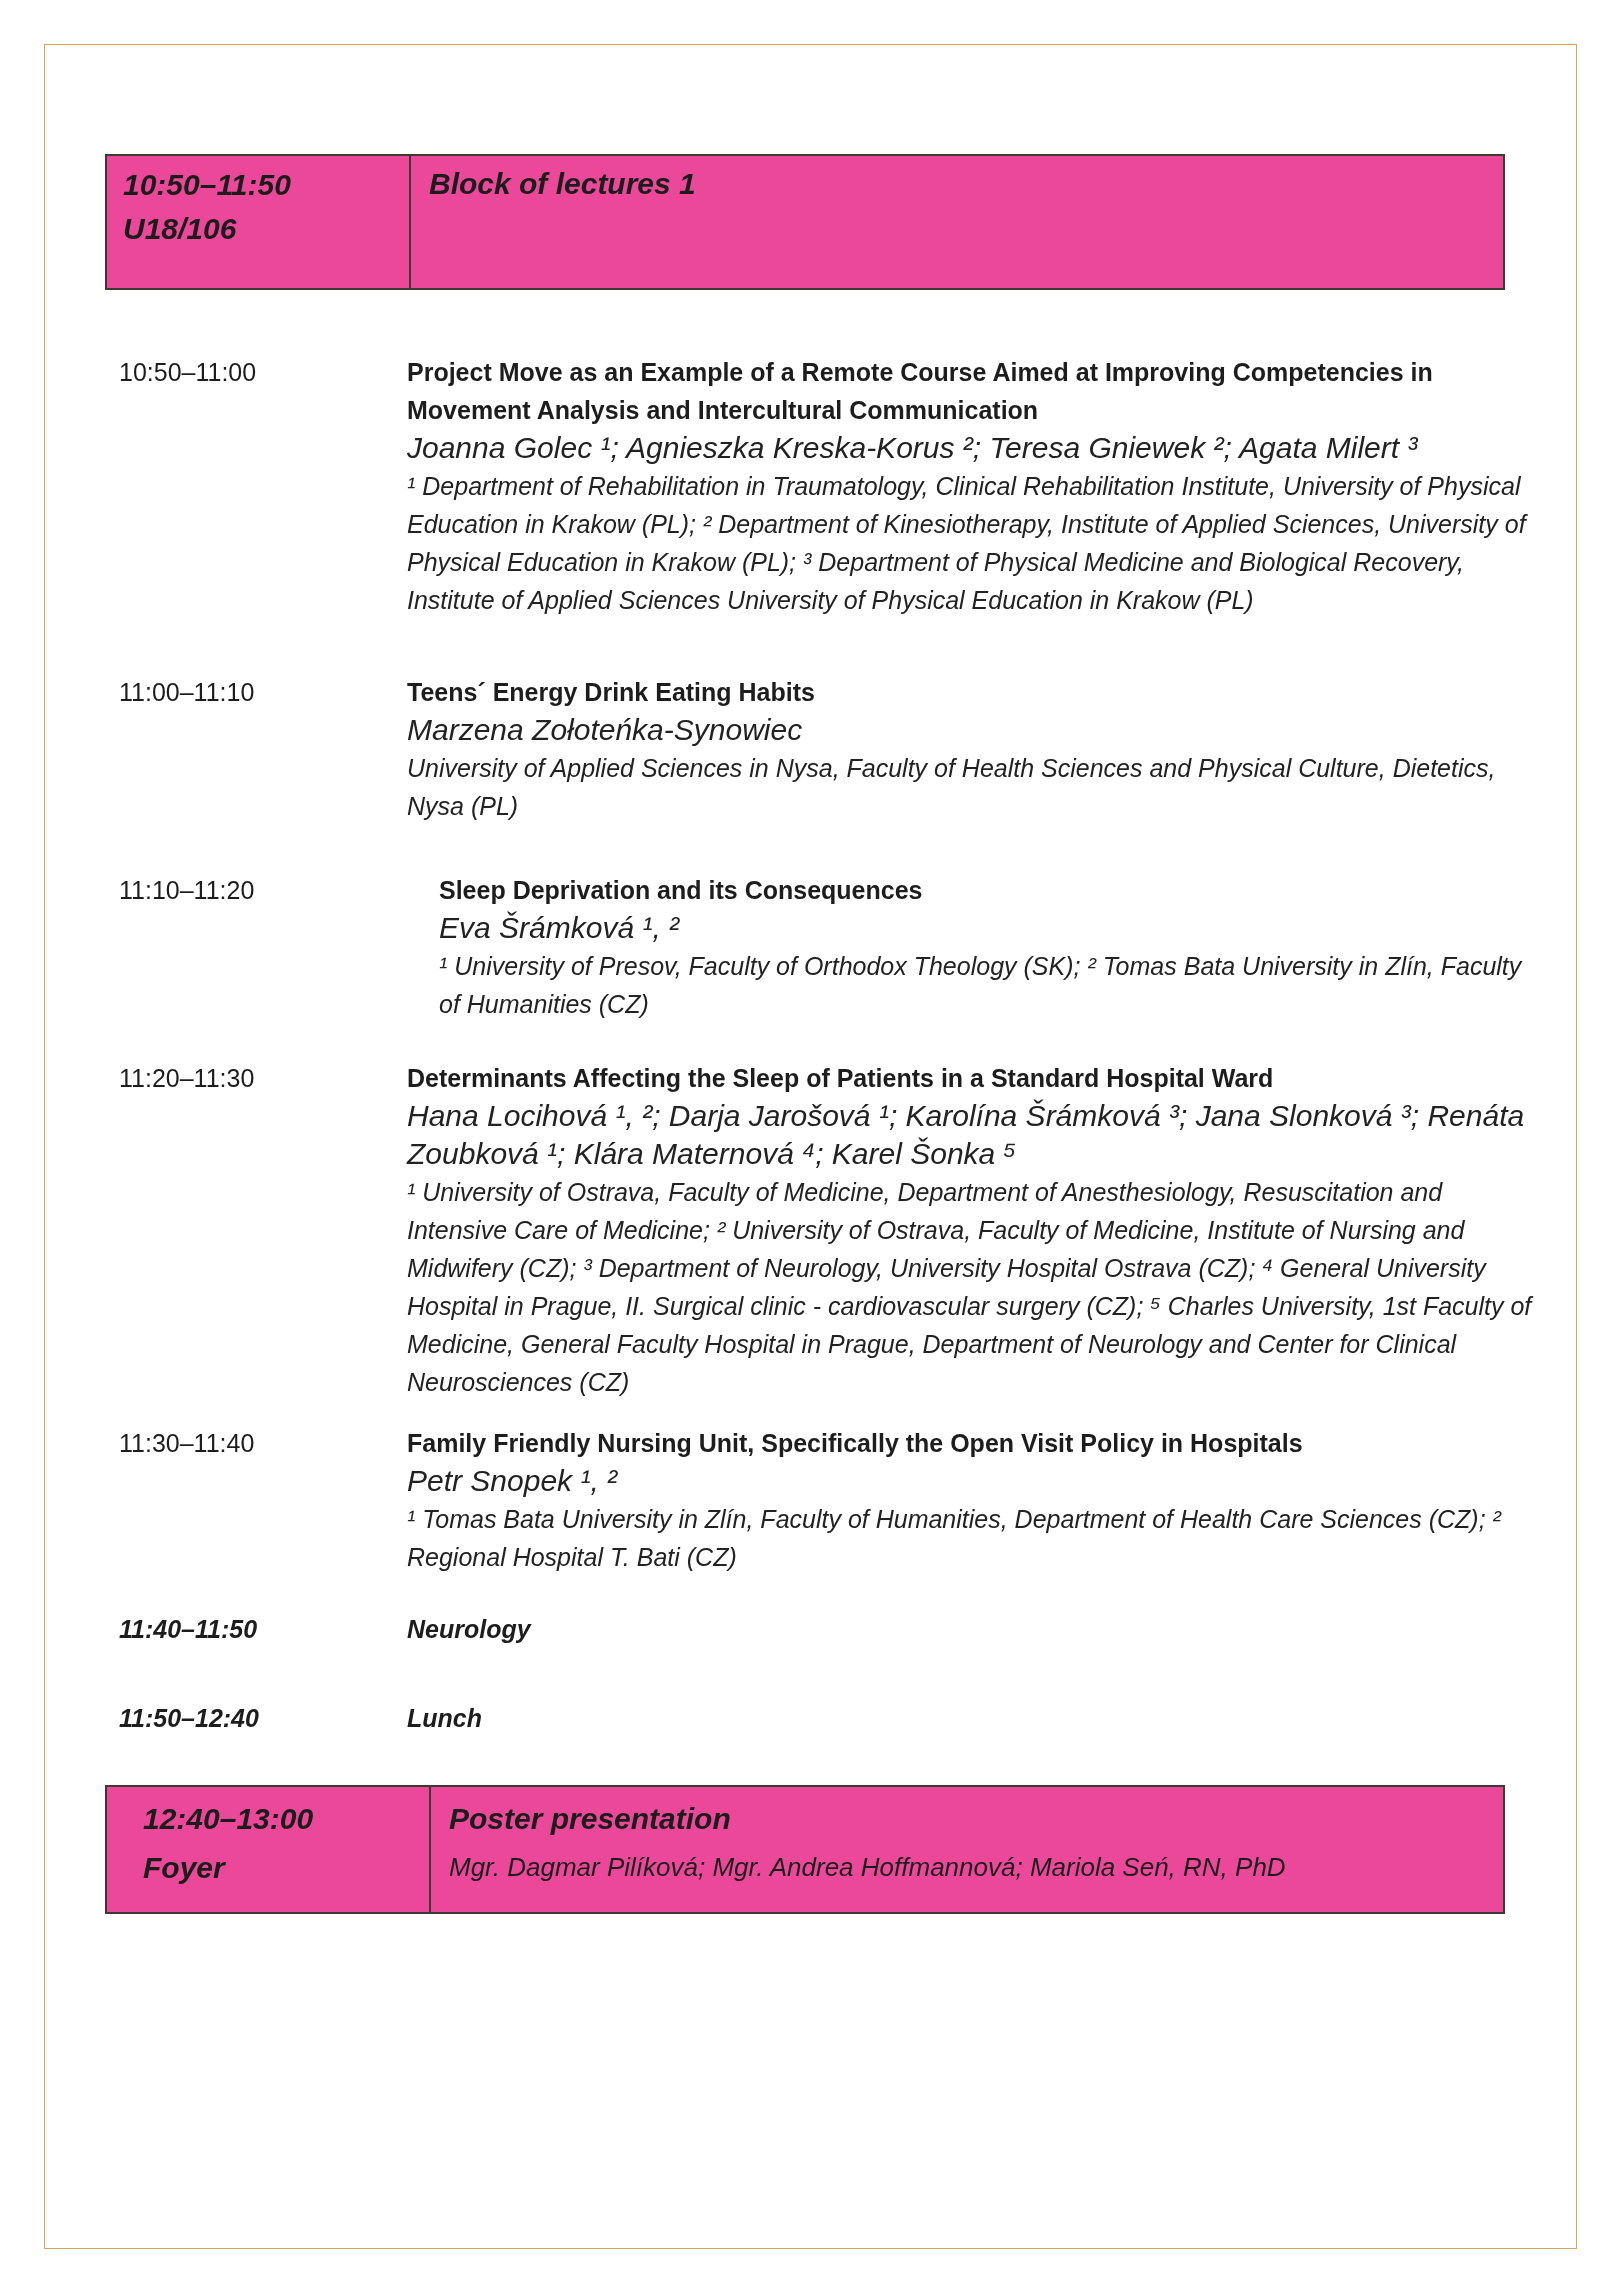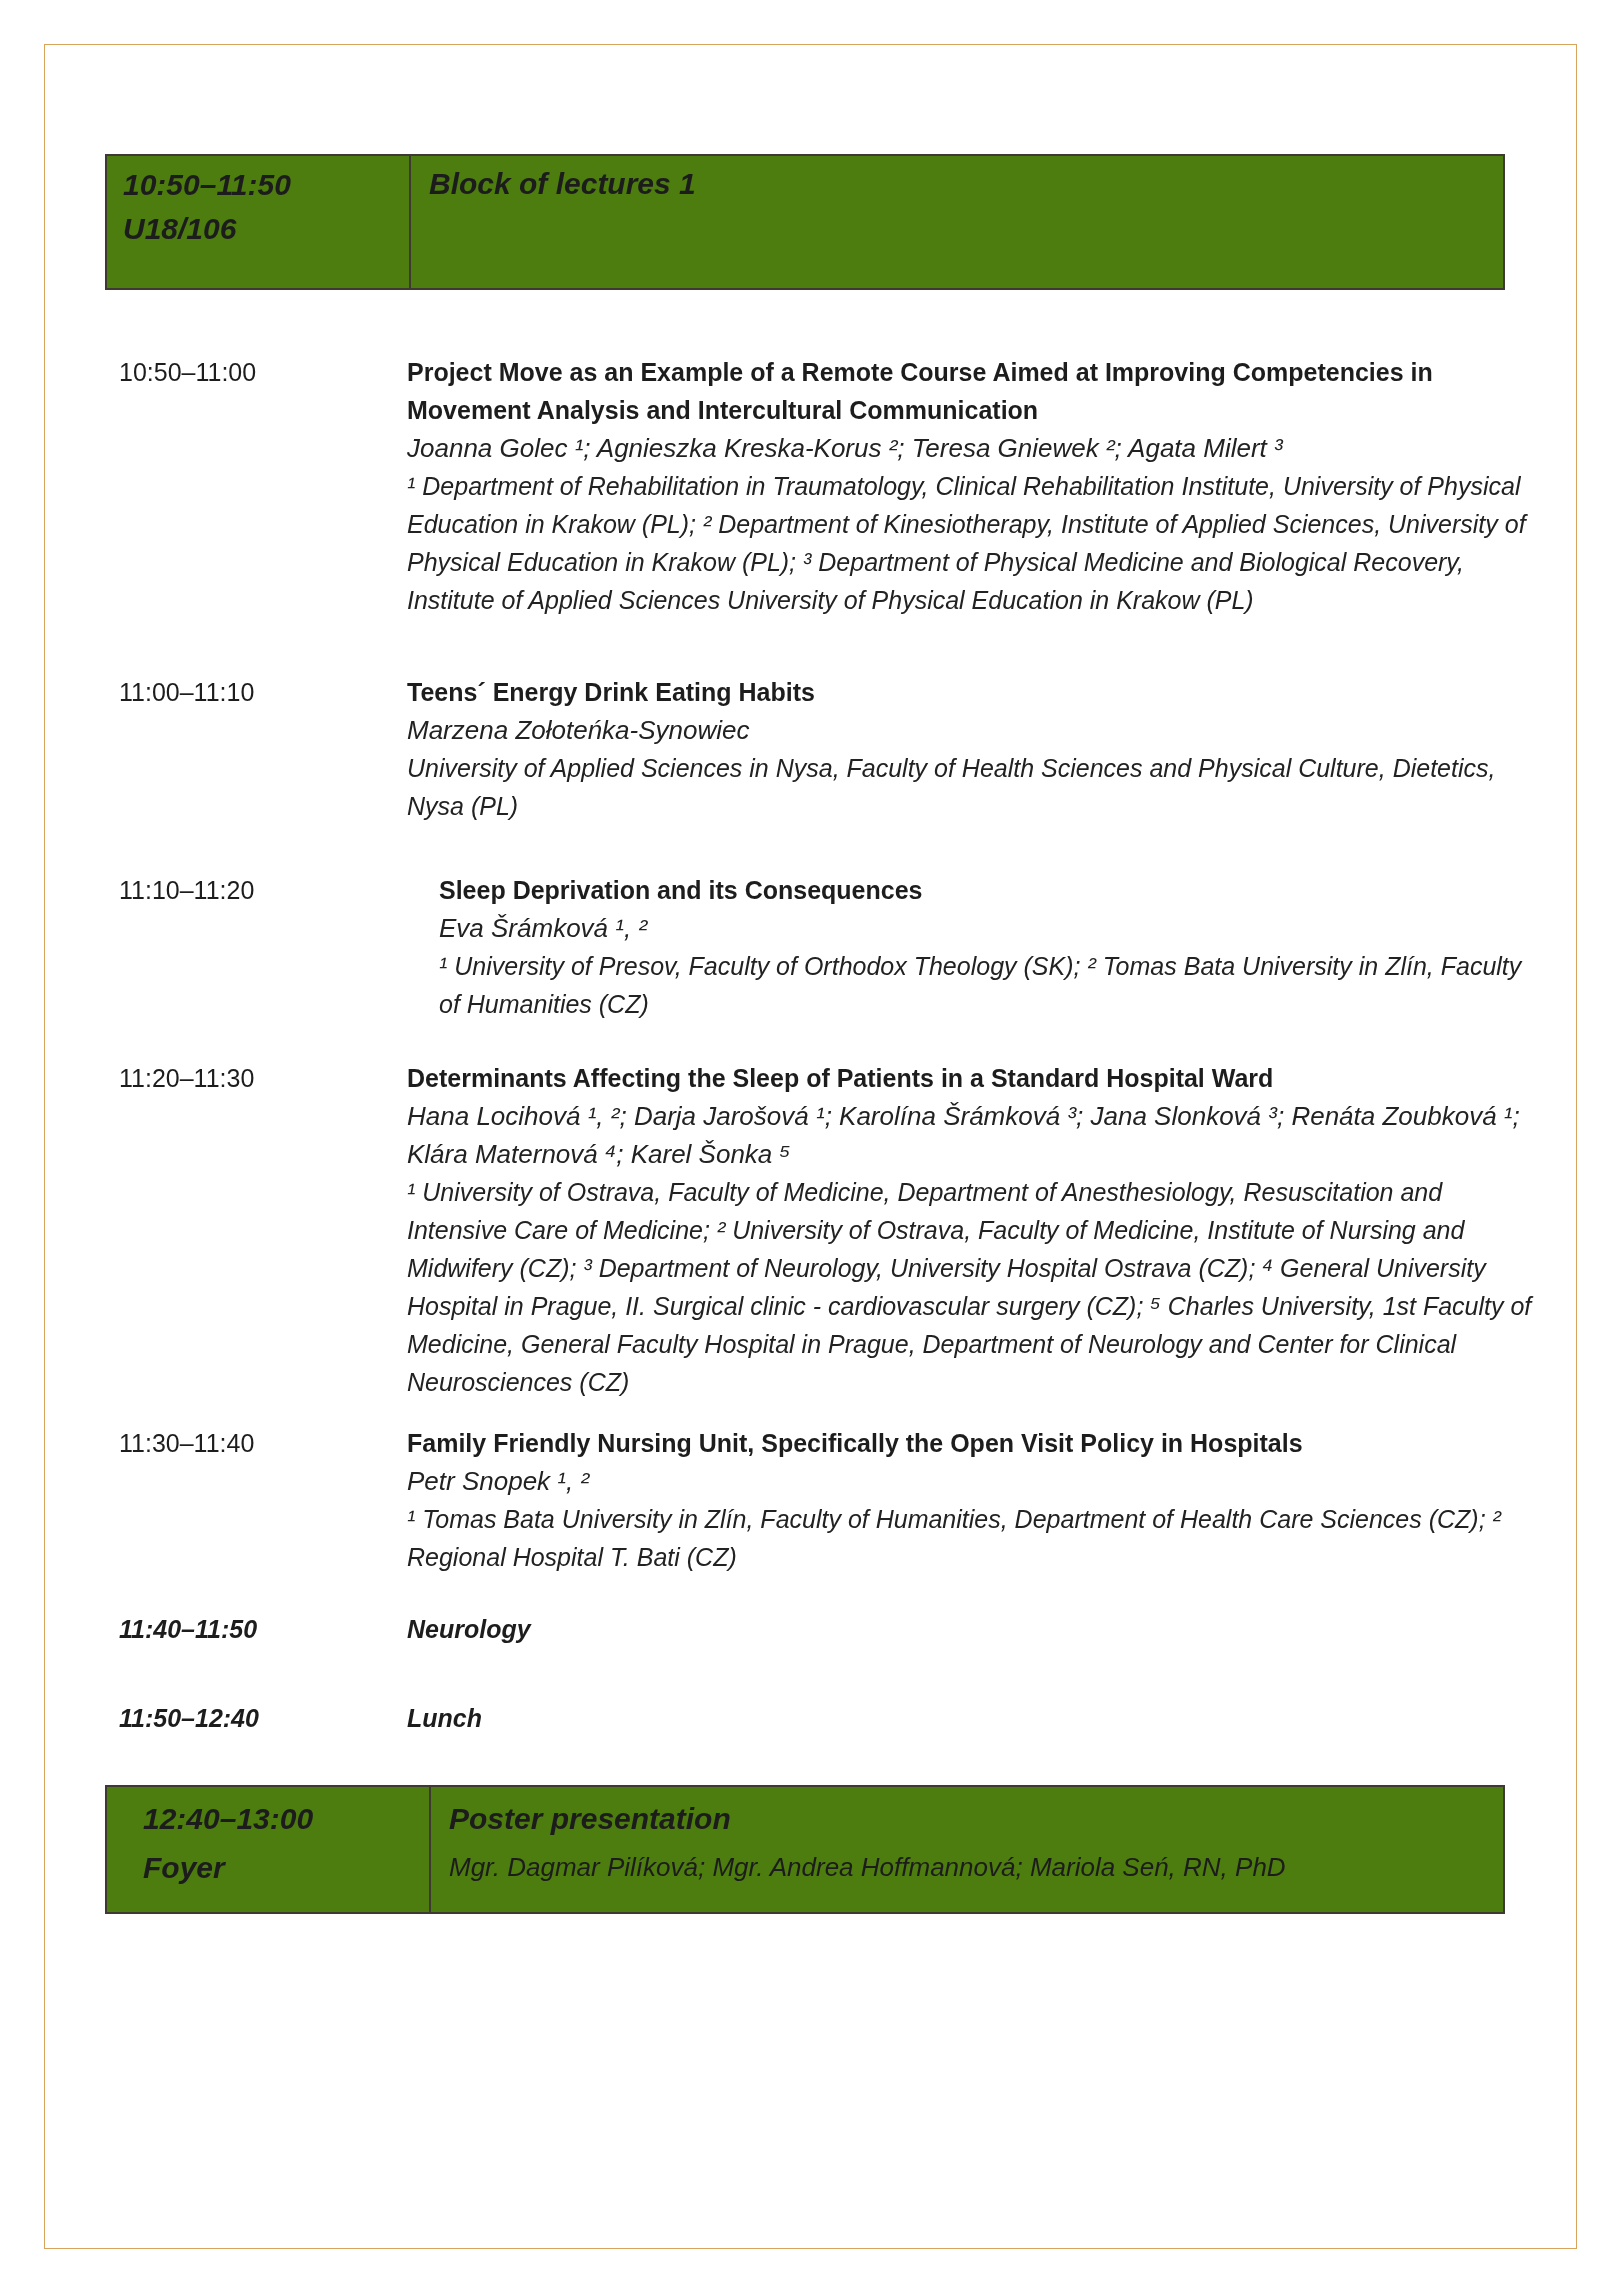--- a/index.html
+++ b/index.html
@@ -10,21 +10,21 @@
     position:relative;
     overflow:hidden;
   }
   .page-border {
     position:absolute; left:44px; top:44px; width:1533px; height:2205px;
     border:1.8px solid #d8a45c;
   }
   
   .session-block {
     position:absolute; left:105px; width:1400px;
-    background:#4d7c0f;
+    background:#ec4899;
     border:2.7px solid #3e3933;
     display:flex;
   }
   .session-block .cell-left {
     width:304px; flex:0 0 304px;
     border-right:2.7px solid #3e3933;
     padding:7.2px 10.7px 7.2px 16px;
     font-weight:bold; font-style:italic;
     font-size:30px; line-height:44px;
     color:#1c1c1c;
@@ -53,21 +53,21 @@
   }
   .entry .time {
     width:288px; flex:0 0 288px;
     font-size:25px; line-height:38px; color:#1d1d1d;
   }
   .entry .content { flex:1; max-width:1128px; }
   .entry .title {
     font-weight:bold; font-size:25px; line-height:38px; color:#1d1d1d;
   }
   .entry .authors {
-    font-style:italic; font-size:26px; line-height:38px; color:#222222;
+    font-style:italic; font-size:30px; line-height:38px; color:#222222;
   }
   .entry .affiliations {
     font-style:italic; font-size:25px; line-height:38px; color:#222222;
   }
   .entry.misc .time, .entry.misc .title {
     font-weight:bold; font-style:italic;
   }
   #entry-1 { top:334px;margin-top:19px; }
   #entry-2 { top:673px; }
   #entry-3 { top:871px;gap:32px; }

